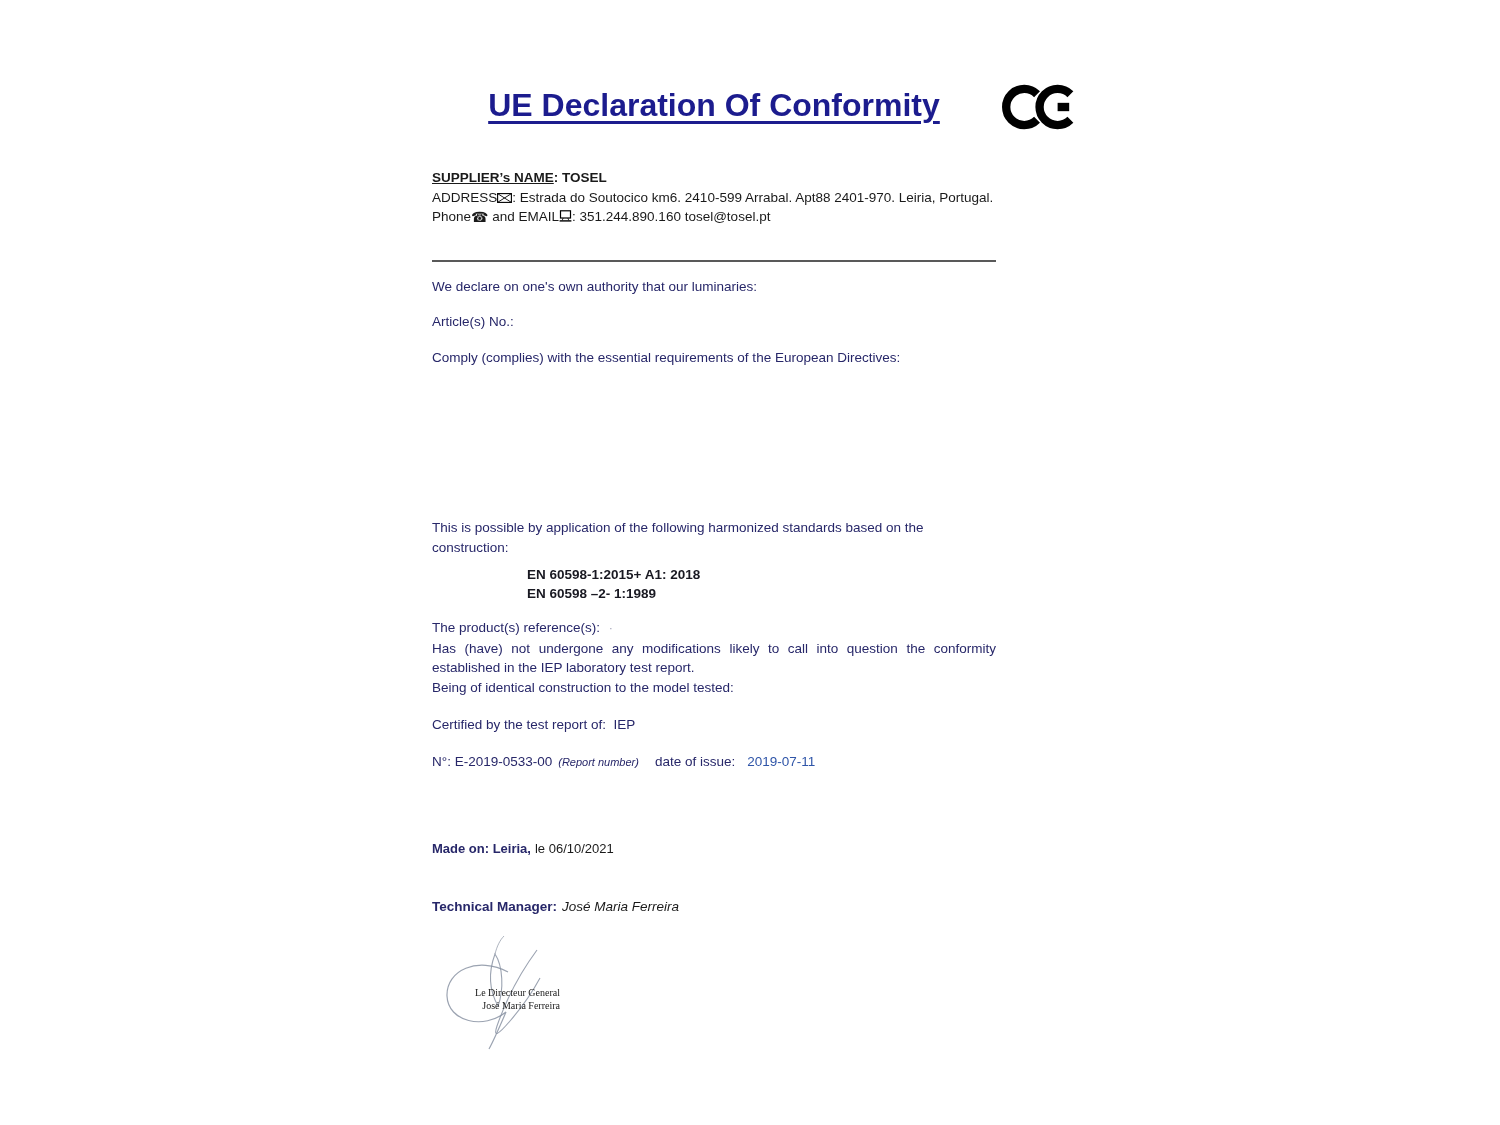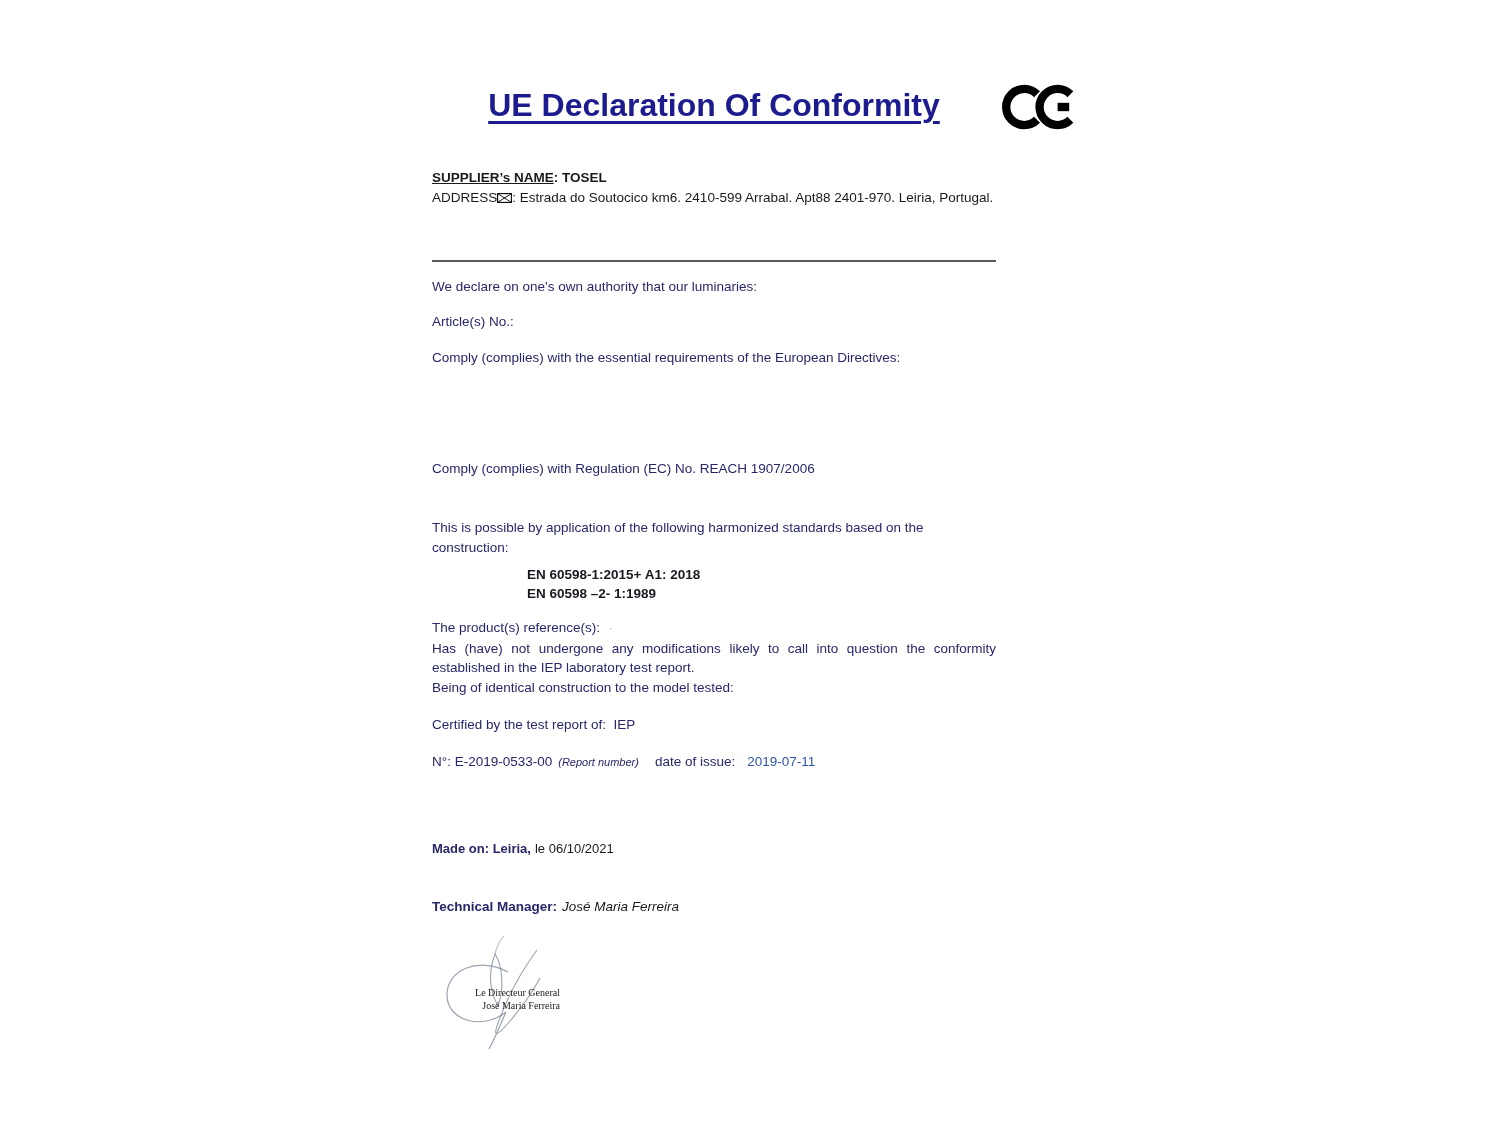--- a/index.html
+++ b/index.html
@@ -89,32 +89,36 @@
 <div class="content">
 
   <h1 class="title">UE Declaration Of Conformity</h1>
 
   <div class="supplier">
     <p><span class="bold u">SUPPLIER’s NAME</span><span class="bold">: TOSEL</span></p>
     <p class="just"><span>ADDRESS</span><span class="inline-icon"><svg width="15" height="10" viewBox="0 0 15 10">
             <rect x="0.6" y="0.6" width="13.8" height="8.8" fill="none" stroke="#000" stroke-width="1.1"></rect>
             <path d="M0.6 0.6 L14.4 9.4 M14.4 0.6 L0.6 9.4" fill="none" stroke="#000" stroke-width="0.9"></path>
           </svg></span><span>: Estrada do Soutocico km6. 2410-599 Arrabal. Apt88 2401-970. Leiria, Portugal.</span></p>
+    <p><span>Phone</span><span class="phone-glyph">☎</span><span> and EMAIL</span><span class="inline-icon"><svg width="13" height="12" viewBox="0 0 13 12">
+            <rect x="1.5" y="0.8" width="10" height="7.2" fill="none" stroke="#000" stroke-width="1.2"></rect>
+            <path d="M4.2 8 L3.2 10.4 M8.8 8 L9.8 10.4" fill="none" stroke="#000" stroke-width="0.8"></path>
+            <path d="M0.6 10.9 H12.4" fill="none" stroke="#000" stroke-width="1.4"></path>
+          </svg></span><span>: 351.244.890.160 tosel@tosel.pt</span></p>
   </div>
 
   <hr class="rule">
 
   <p class="p we-declare">We declare on one's own authority that our luminaries:</p>
 
   <p class="p article-no">Article(s) No.:</p>
 
   <p class="p directives-heading">Comply (complies) with the essential requirements of the European Directives:</p>
 
 
-  <p class="p reach">Comply (complies) with Regulation (EC) No. REACH 1907/2006</p>
 
   <p class="p standards-intro">This is possible by application of the following harmonized standards based on the construction:</p>
 
   <div class="standards">
     <p>EN 60598-1:2015+ A1: 2018</p>
     <p>EN 60598 –2- 1:1989</p>
   </div>
 
   <div class="prod-block">
     <p><span>The product(s) reference(s):</span><span class="ref-mark">·</span></p>

